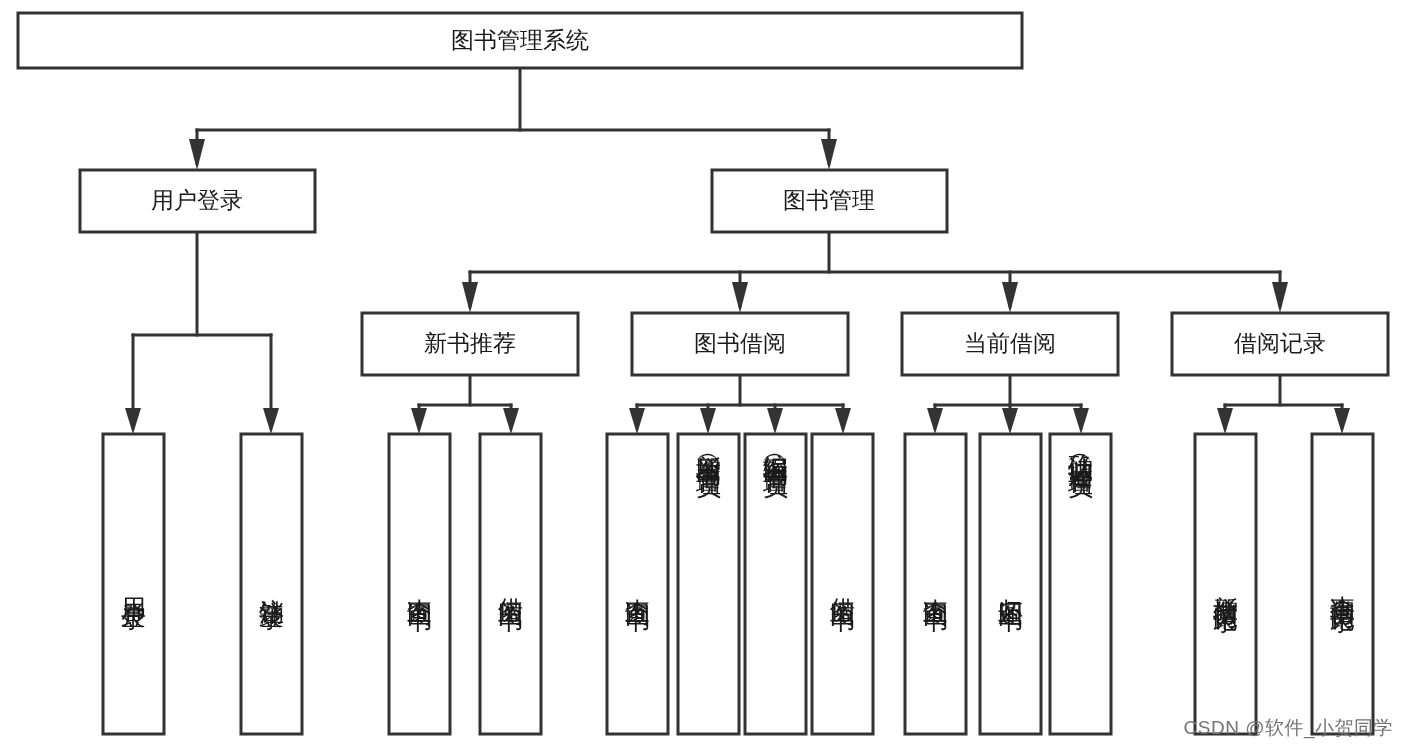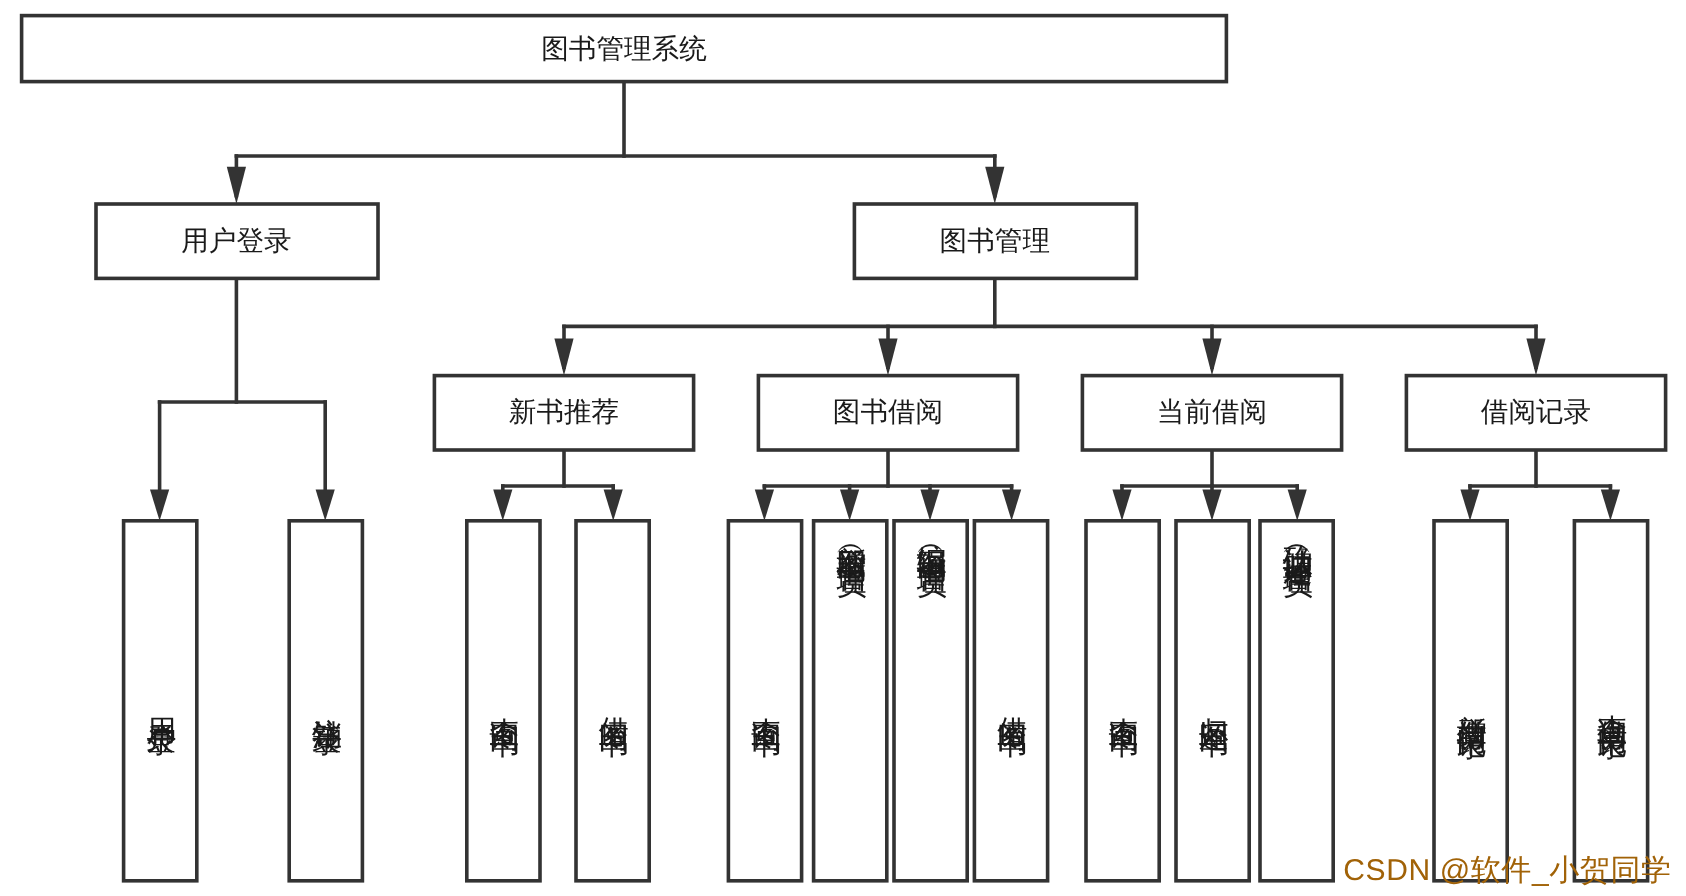--- a/index.html
+++ b/index.html
@@ -61,22 +61,22 @@
     letter-spacing: 3px;
     color: #1a1a1a;
     white-space: nowrap;
     text-align: center;
   }
   .watermark {
     position: absolute;
     right: 12px;
     bottom: 6px;
     font-family: "Liberation Sans", "DejaVu Sans", sans-serif;
-    font-size: 25px;
-    color: #a16207;
+    font-size: 19px;
+    color: #737373;
     letter-spacing: 0.5px;
     white-space: nowrap;
     user-select: none;
   }
 </style>
 </head>
 <body>
 
 <div id="stage">
 

